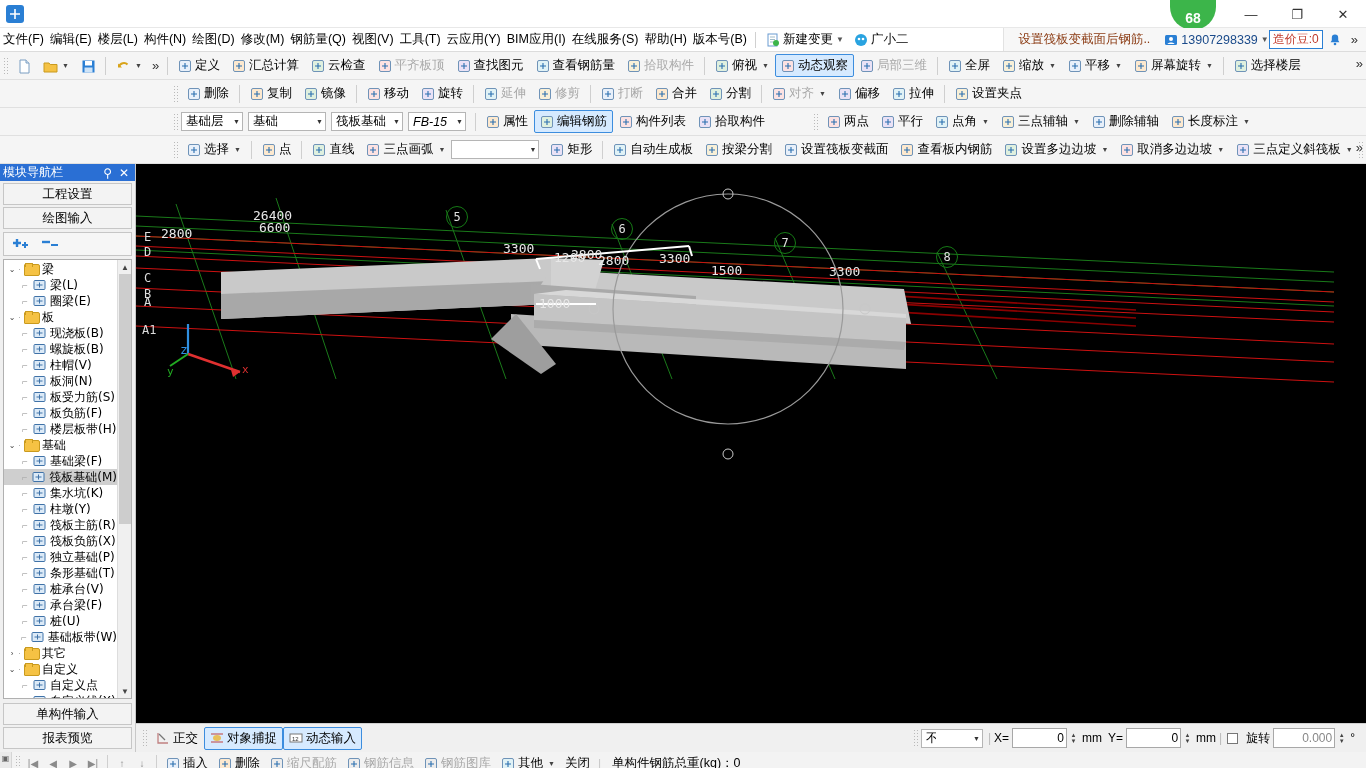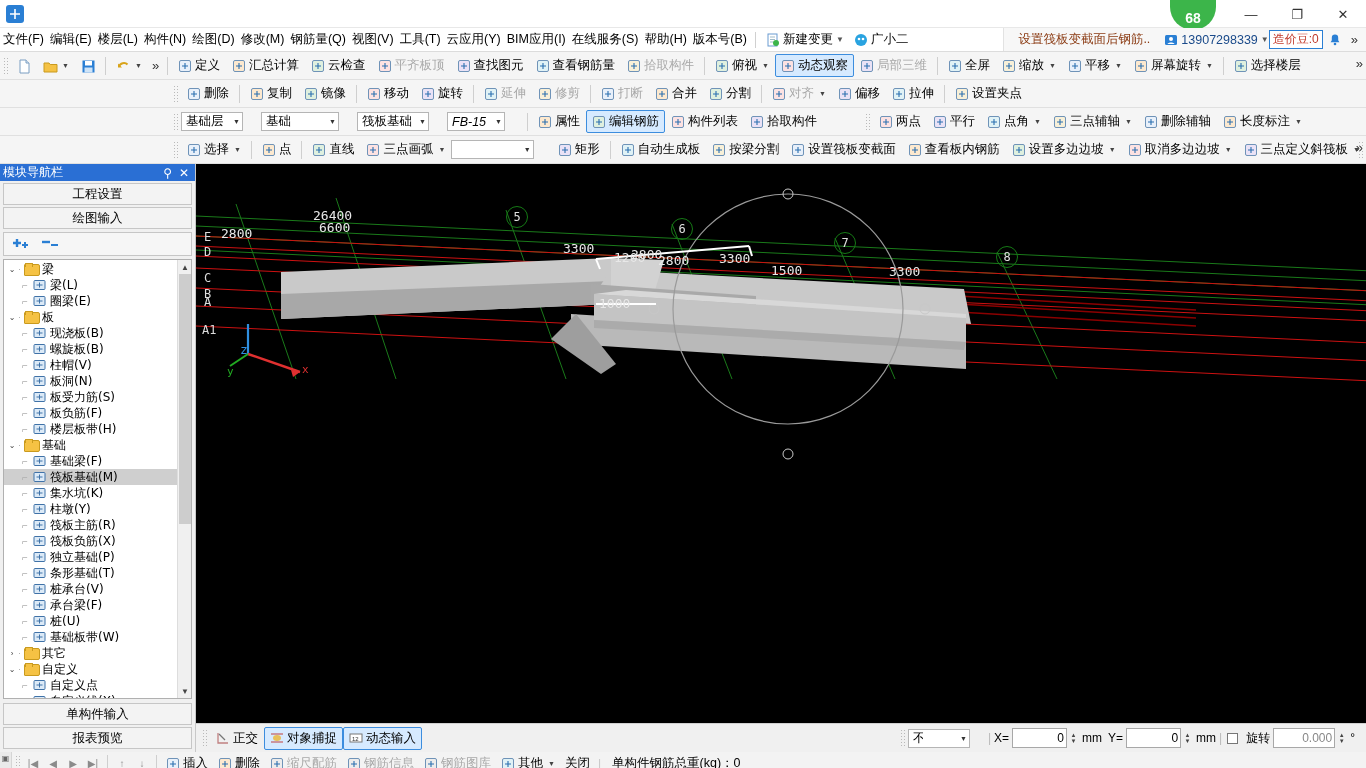--- a/index.html
+++ b/index.html
@@ -53,27 +53,27 @@
   .tbbtn.act { background:#d6eaff; border-color:#3c8dde; }
   .tbsep { width:1px;height:18px;background:#cfcfcf;margin:0 4px;flex:0 0 auto; }
   .grip { width:5px;height:18px;flex:0 0 auto;
           background-image:radial-gradient(#b9b9b9 40%, transparent 41%);
           background-size:3px 3px; margin:0 3px; }
   .ddarrow { font-size:7px;color:#444;margin-left:2px;}
   .ovf { position:absolute;right:3px;top:4px;font-size:13px;color:#333; }
   
   .combo { display:flex;align-items:center;justify-content:space-between;
            border:1px solid #b5b5b5;background:#fff;height:19px;font-size:12.5px;
-           padding:0 2px 0 4px; margin-right:18px; }
+           padding:0 2px 0 4px; margin-right:5px; }
   .combo span.v { white-space:nowrap;overflow:hidden; }
   .combo span.a { font-size:7px;color:#333;padding-left:5px; }
   
   #main { display:flex; height:588px; }
   
-  #left { width:196px; background:#f0f0f0; display:flex; flex-direction:column;
+  #left { width:136px; background:#f0f0f0; display:flex; flex-direction:column;
           border-right:1px solid #c8c8c8; }
   #lp-title { height:17px;background:#2a6fd4;color:#fff;font-size:12px;
               display:flex;align-items:center;padding:0 3px; }
   #lp-title .t{flex:1;}
   .bigbtn { height:22px;background:#f3f3f3;border:1px solid #c6c6c6;margin:2px 3px 0 3px;
             display:flex;align-items:center;justify-content:center;font-size:12.5px;color:#000;}
   #lp-tools { height:24px;border:1px solid #c6c6c6;margin:3px 3px 0 3px;background:#f6f6f6;
               display:flex;align-items:center;gap:7px;padding-left:7px;}
   #tree-wrap { flex:1; margin:3px 3px 0 3px; border:1px solid #b0b0b0; background:#fff;
                position:relative; overflow:hidden; }

